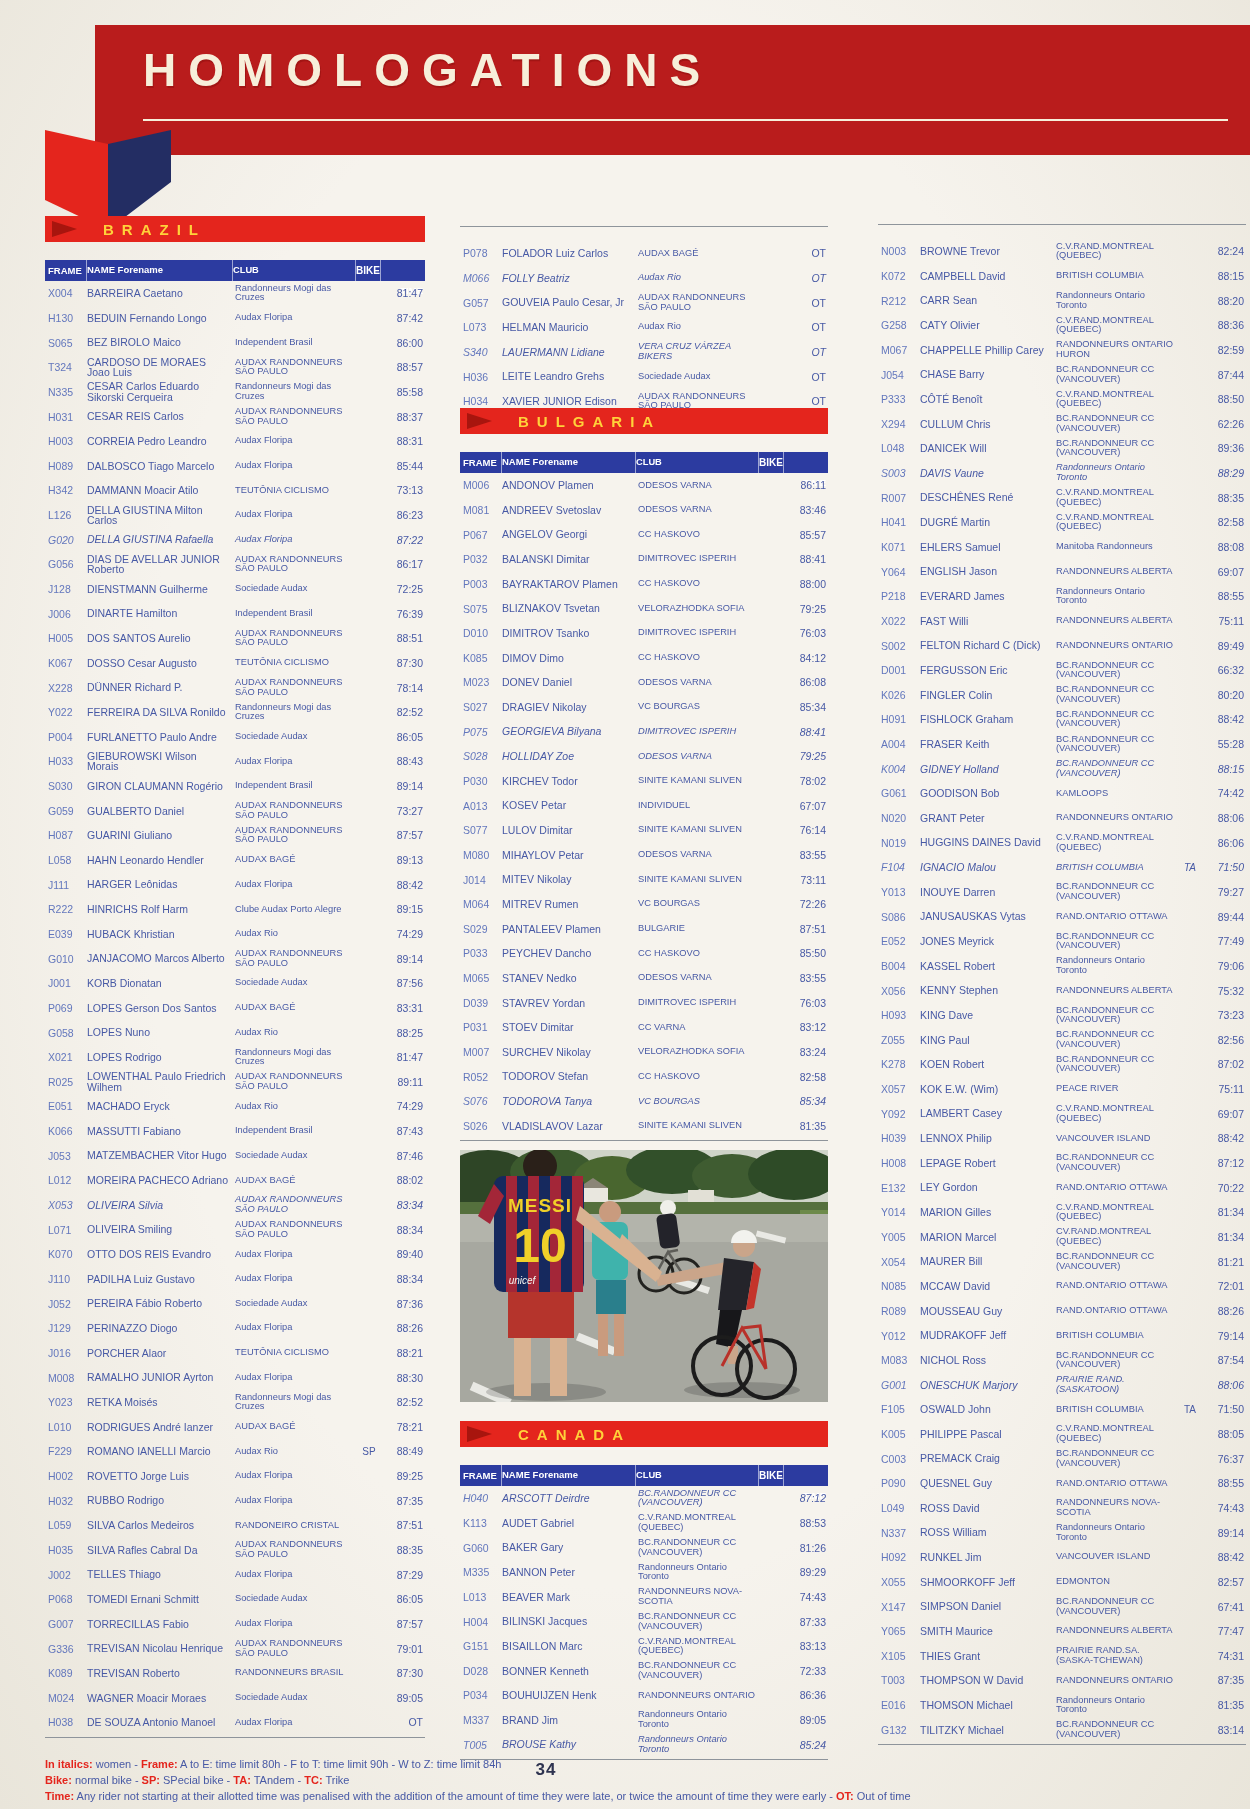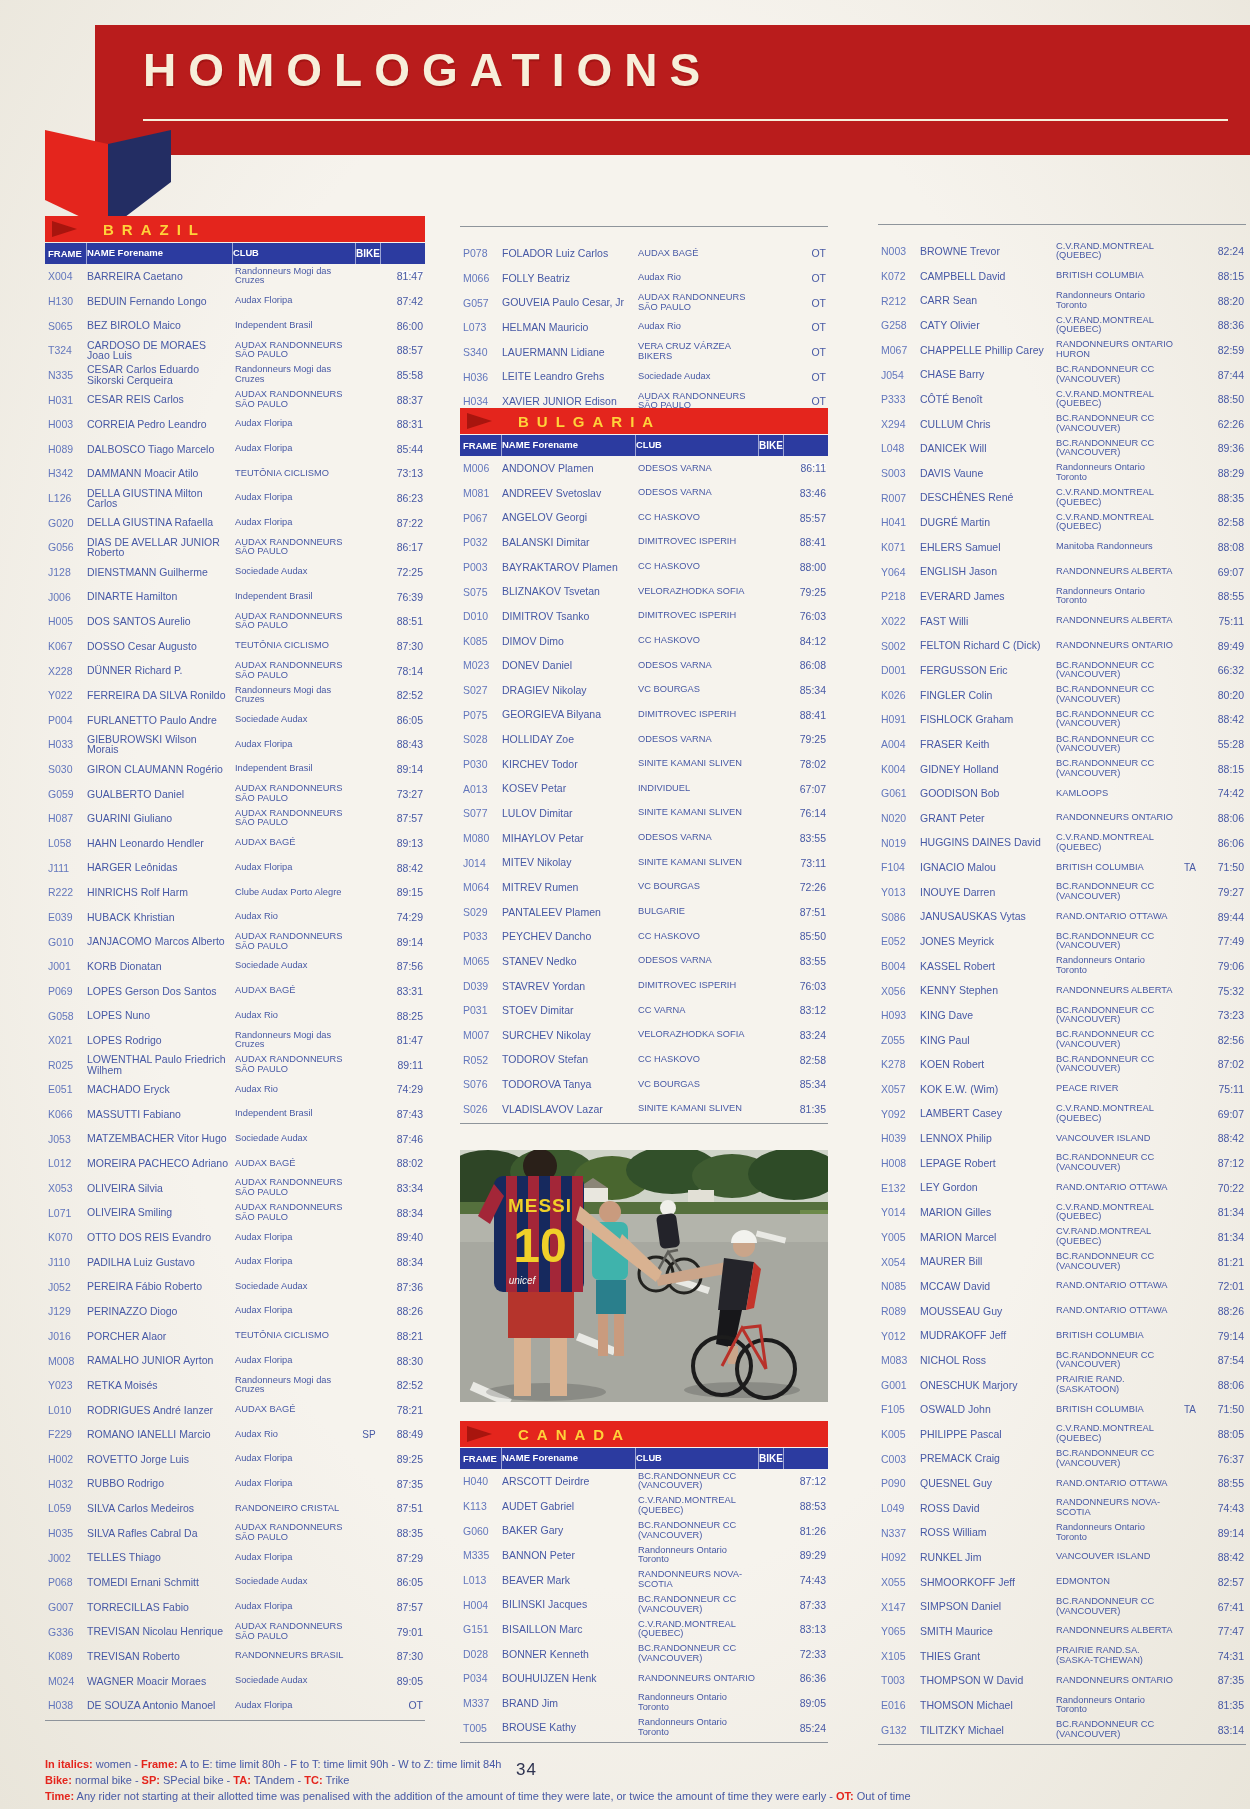--- a/index.html
+++ b/index.html
@@ -9,50 +9,50 @@
     font-family:"Liberation Sans", sans-serif;
   }
   
   .topband{position:absolute;left:95px;top:25px;right:0;height:130px;background:#b91c1c;}
   .title{position:absolute;left:48px;top:18px;font-size:46px;font-weight:bold;color:#f7efda;
          letter-spacing:12px;text-shadow:1px 2px 0 rgba(120,10,5,.35);}
   .topline{position:absolute;left:48px;top:94px;right:22px;height:2px;background:#f7efda;}
   .ribbon{position:absolute;left:45px;top:130px;}
   
   .tblock{position:absolute;}
-  .band{height:26px;background:#e4251d;position:relative;display:flex;align-items:center;margin-bottom:1px;}
+  .band{height:26px;background:#e4251d;position:relative;display:flex;align-items:center;margin-bottom:18px;}
   .pennant{position:absolute;left:7px;top:5px;width:0;height:0;
            border-top:8px solid transparent;border-bottom:8px solid transparent;border-left:25px solid #a8150e;}
   .country{margin-left:58px;color:#ffd23a;font-weight:bold;font-size:15px;letter-spacing:8px;}
   .thead{display:flex;align-items:center;height:21px;background:#2c3ba0;color:#fff;
          font-size:9.5px;font-weight:bold;}
   .thead span{border-right:1px solid rgba(255,255,255,.55);height:100%;display:flex;align-items:center;}
   .thead span:last-child{border-right:none;}
   .rows{}
   .row{display:flex;align-items:center;height:24.65px;color:#4759a5;font-size:10.5px;}
-  .row.it{}
+  .row.it{font-style:italic;}
   .c-frame{width:42px;padding-left:3px;box-sizing:border-box;color:#6377bd;}
   .c-name{flex:1;padding-right:4px;line-height:10.5px;}
   .c-club{width:122px;font-size:9.3px;line-height:9.6px;}
   .c-bike{width:24px;text-align:center;font-size:10px;}
   .c-time{width:42px;text-align:right;padding-right:2px;}
   .thead .c-frame{justify-content:flex-start;color:#fff;}
   .thead .c-time{justify-content:flex-end;margin-top:39px;}
   .thead .c-bike{justify-content:center;}
   .rule-top{border-top:1.6px solid #8e949b;padding-top:14px;}
   .rule-bot{border-bottom:1.6px solid #8e949b;padding-bottom:2px;}
   
   .photo{position:absolute;left:460px;top:1150px;width:368px;height:252px;}
   
   .footer{position:absolute;left:45px;top:1758px;width:1180px;}
   .fline{font-size:11px;height:16px;white-space:nowrap;}
   .seg-red{color:#e4251d;font-weight:bold;}
   .seg-blue{color:#4759a5;}
-  .pagenum{position:absolute;left:516px;top:1760px;width:60px;
-           font-size:17px;font-weight:normal;color:#2e3350;letter-spacing:1px;}
+  .pagenum{position:absolute;left:516px;top:1760px;width:60px;text-align:center;
+           font-size:17px;font-weight:bold;color:#2e3350;letter-spacing:1px;}
 </style>
 </head>
 <body>
 
 <div class="topband">
   <div class="title">HOMOLOGATIONS</div>
   <div class="topline"></div>
 </div>
 <svg class="ribbon" width="126" height="112" viewBox="0 0 126 112">
   <polygon points="0,0 63,14 63,100 0,70" fill="#e4251d"></polygon>

